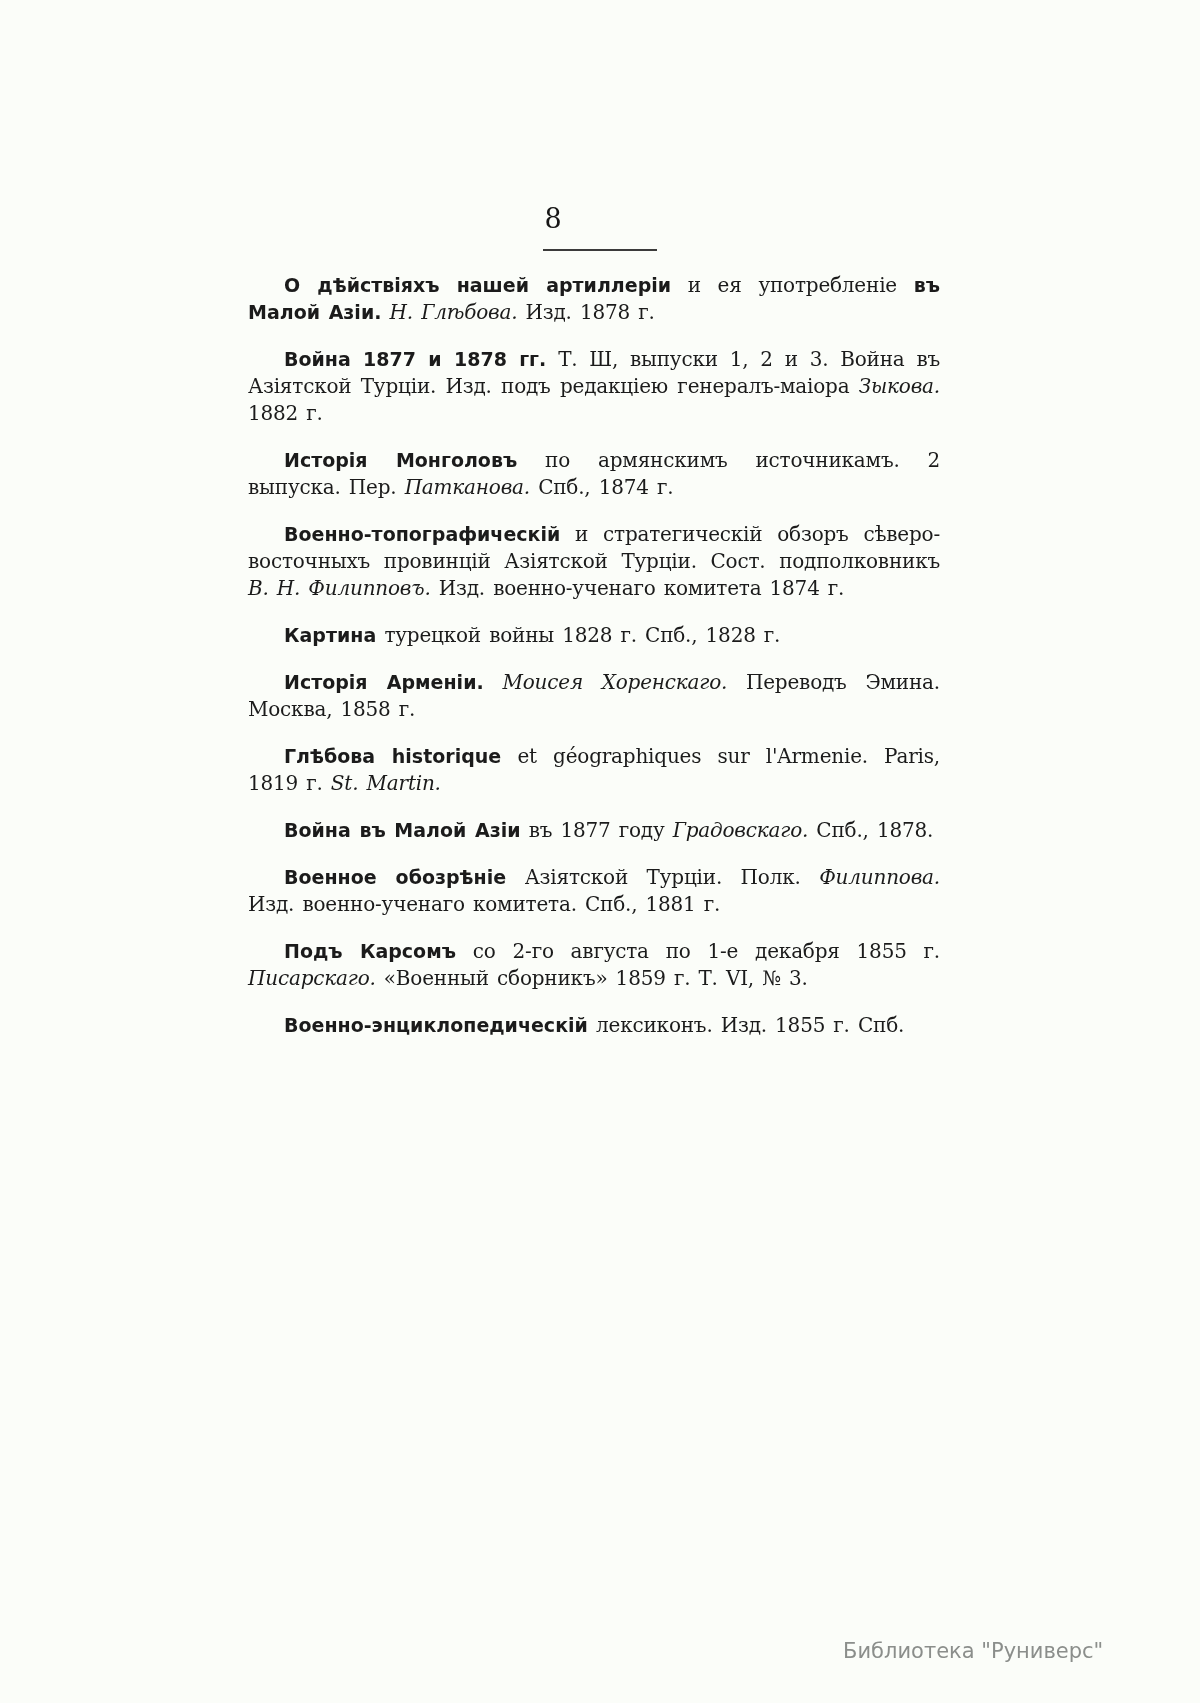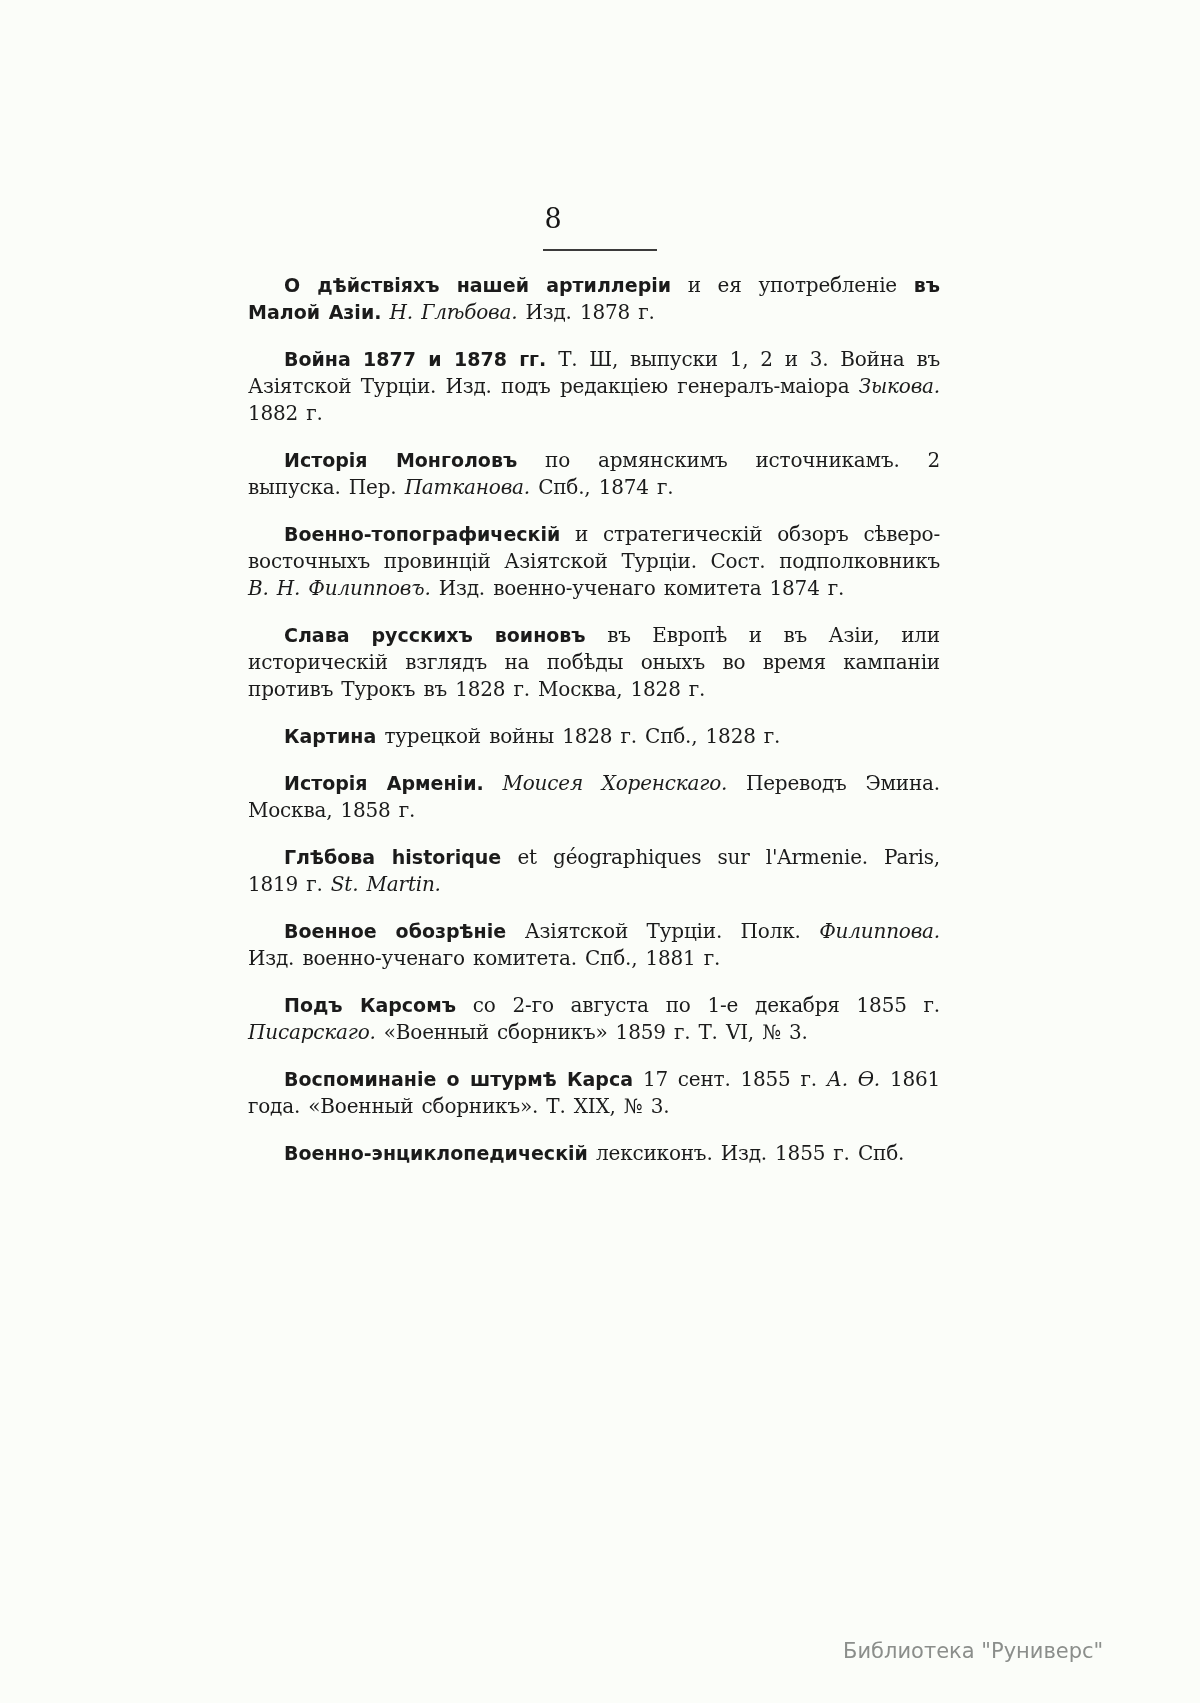--- a/index.html
+++ b/index.html
@@ -70,23 +70,22 @@
 <body>
 
 <div class="sheet">
   <div class="pagenum">8</div>
   <div class="rule"></div>
   <div class="entries" id="entries">
       <p><span class="seg-b">О дѣйствіяхъ нашей артиллеріи</span><span class="seg-r"> и ея употребленіе </span><span class="seg-b">въ Малой Азіи.</span><span class="seg-r"> </span><span class="seg-i">Н. Глѣбова.</span><span class="seg-r"> Изд. 1878 г.</span></p>
       <p><span class="seg-b">Война 1877 и 1878 гг.</span><span class="seg-r"> Т. Ш, выпуски 1, 2 и 3. Война въ Азіятской Турціи. Изд. подъ редакціею генералъ-маіора </span><span class="seg-i">Зыкова.</span><span class="seg-r"> 1882 г.</span></p>
       <p><span class="seg-b">Исторія Монголовъ</span><span class="seg-r"> по армянскимъ источникамъ. 2 выпуска. Пер. </span><span class="seg-i">Патканова.</span><span class="seg-r"> Спб., 1874 г.</span></p>
       <p><span class="seg-b">Военно-топографическій</span><span class="seg-r"> и стратегическій обзоръ сѣверо-восточныхъ провинцій Азіятской Турціи. Сост. подполковникъ </span><span class="seg-i">В. Н. Филипповъ.</span><span class="seg-r"> Изд. военно-ученаго комитета 1874 г.</span></p>
-      <p><span class="seg-b">Слава русскихъ воиновъ</span><span class="seg-r"> въ Европѣ и въ Азіи, или историческій взглядъ на побѣды оныхъ во время кампаніи противъ Турокъ въ 1828 г. Москва, 1828 г.</span></p>
       <p><span class="seg-b">Картина</span><span class="seg-r"> турецкой войны 1828 г. Спб., 1828 г.</span></p>
       <p><span class="seg-b">Исторія Арменіи.</span><span class="seg-r"> </span><span class="seg-i">Моисея Хоренскаго.</span><span class="seg-r"> Переводъ Эмина. Москва, 1858 г.</span></p>
       <p><span class="seg-b">Глѣбова historique</span><span class="seg-r"> et géographiques sur l'Armenie. Paris, 1819 г. </span><span class="seg-i">St. Martin.</span></p>
+      <p><span class="seg-b">Война въ Малой Азіи</span><span class="seg-r"> въ 1877 году </span><span class="seg-i">Градовскаго.</span><span class="seg-r"> Спб., 1878.</span></p>
       <p><span class="seg-b">Военное обозрѣніе</span><span class="seg-r"> Азіятской Турціи. Полк. </span><span class="seg-i">Филиппова.</span><span class="seg-r"> Изд. военно-ученаго комитета. Спб., 1881 г.</span></p>
       <p><span class="seg-b">Подъ Карсомъ</span><span class="seg-r"> со 2-го августа по 1-е декабря 1855 г. </span><span class="seg-i">Писарскаго.</span><span class="seg-r"> «Военный сборникъ» 1859 г. Т. VI, № 3.</span></p>
-      <p><span class="seg-b">Воспоминаніе о штурмѣ Карса</span><span class="seg-r"> 17 сент. 1855 г. </span><span class="seg-i">А. Ѳ.</span><span class="seg-r"> 1861 года. «Военный сборникъ». Т. XIX, № 3.</span></p>
       <p><span class="seg-b">Военно-энциклопедическій</span><span class="seg-r"> лексиконъ. Изд. 1855 г. Спб.</span></p>
     </div>
   <div class="watermark">Библиотека "Руниверс"</div>
 </div>
 
 </body></html>

